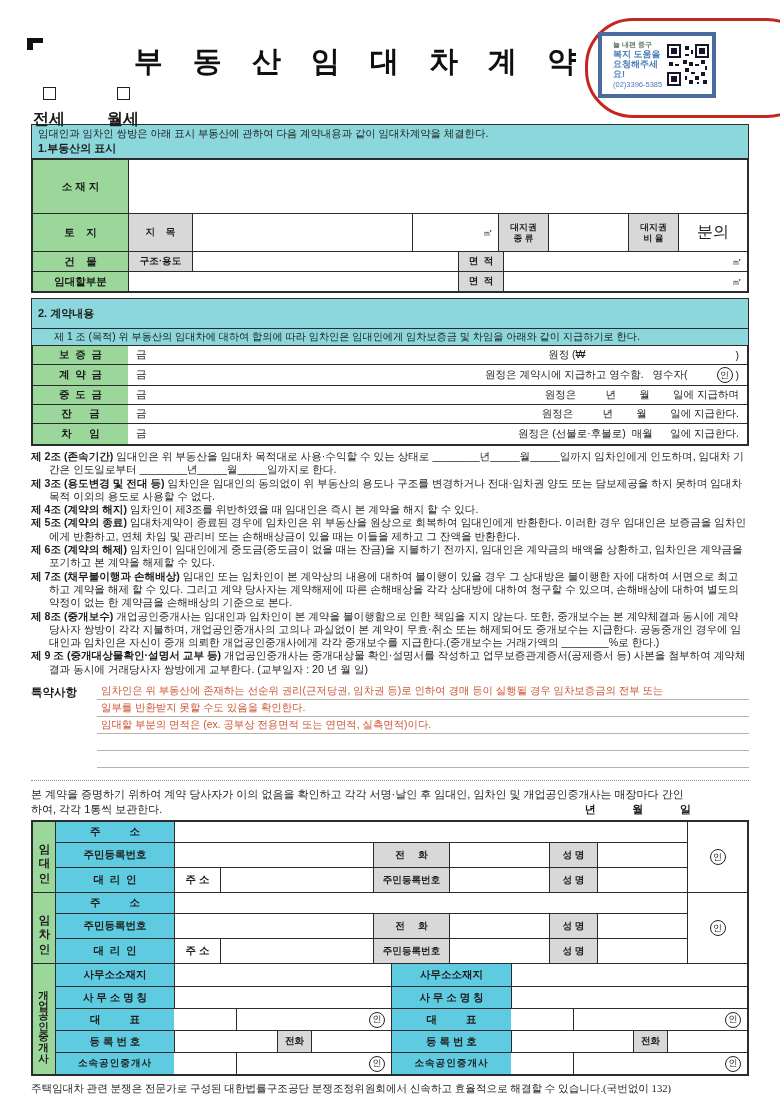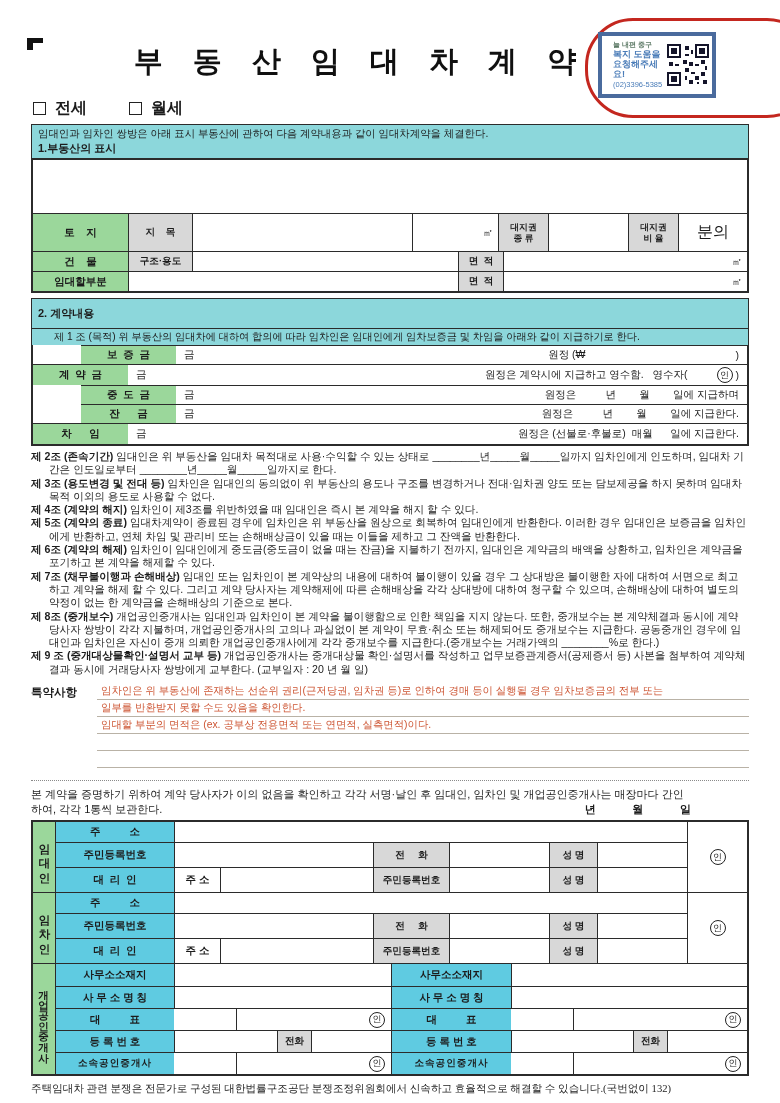--- a/index.html
+++ b/index.html
@@ -16,41 +16,41 @@
   .doc-title{text-align:center; font-size:29px; font-weight:bold; letter-spacing:11px; padding-top:14px; color:#101010;}
   .red-oval{position:absolute; top:-10px; left:554px; width:230px; height:100px; border:3.5px solid var(--ring); border-radius:48px;}
   .badge{position:absolute; top:4px; left:567px; width:118px; height:66px; background:#fff; border:4px solid #4A6B9D; display:flex; align-items:center; padding:2px 3px; gap:3px;}
   .badge-txt{flex:1; line-height:1.15;margin-left:8px;}
   .badge-logo{font-size:7px; font-weight:bold; color:#5d7a66;}
   .badge-l1,.badge-l2{font-size:9px; font-weight:bold; color:#4A7CB8;}
   .badge-phone{font-size:7.5px; color:#4A7CB8; margin-top:1px;}
   .badge-qr{width:42px; height:42px; flex:0 0 auto;}
   
   .cb-row{display:flex; gap:42px; align-items:center; height:24px; margin:2px 0 4px 2px;}
-  .cb-item{display:flex; align-items:center; gap:9px; font-size:16px; font-weight:bold;}
+  .cb-item{display:flex; align-items:center; gap:9px; font-size:16px; font-weight:bold;flex-direction:column;}
   .cb-box{width:13px; height:13px; border:1.8px solid #222; background:#fff;}
   
   .intro{border:1.5px solid var(--bd); background:var(--cyan); padding:2px 6px; font-size:10.4px;}
   .intro .l2{font-weight:bold; font-size:11px;}
   
   .tbl{border:2px solid var(--bd); border-top:none;}
   .row{display:flex; border-top:1px solid var(--bd);}
   .tbl .row:first-child{border-top:1.5px solid var(--bd);}
   .cell{border-left:1px solid var(--bd); display:flex; align-items:center; justify-content:center; white-space:pre; overflow:hidden;}
   .cell:first-child{border-left:none;}
   .lbl{font-weight:bold; font-size:10.5px;}
   .green{background:var(--green);}
   .grayc{background:var(--gray); font-size:9.6px;}
   .cyanc{background:var(--cyan2);}
   .pre2{white-space:pre-line; text-align:center; font-size:8.8px; line-height:1.15;}
   .m2cell{justify-content:flex-end; padding-right:5px; font-size:10px;}
   .w95{width:95px;}.w64{width:64px;}.w96{width:96px;}.w118{width:124px;margin-top:40px;}.w86{width:86px;}
   .w50{width:50px;}.w80{width:80px;}.w45{width:45px;}.w266{width:266px;}.w330{width:330px;}
   .flex1{flex:1;}
-  .h54{height:54px;}.h38{height:38px;}.h20{height:20px;}.h19{height:19px;margin-left:48px;}.h21{height:21px;}.h25{height:25px;}.h22{height:22px;}
+  .h54{height:54px;}.h38{height:38px;}.h20{height:20px;}.h19{height:19px;}.h21{height:21px;}.h25{height:25px;}.h22{height:22px;}
   
   .sec2{border:1.5px solid var(--bd); border-bottom:none; background:var(--cyan); padding:7px 6px; font-size:11px; font-weight:bold; margin-top:5px;}
   .art1{border:1.5px solid var(--bd); border-bottom:none; background:var(--cyan); padding:1px 22px; font-size:10.2px;}
   .pay-main{flex:1; display:flex; align-items:center; justify-content:space-between; padding:0 8px; white-space:pre; font-size:10.5px;}
   .pay-right{display:flex; align-items:center; white-space:pre; font-size:10.5px;}
   .gap150{display:inline-block; width:150px;}
   .seal{width:16px; height:16px; min-width:16px; border:1.5px solid #222; border-radius:50%; display:inline-flex; align-items:center; justify-content:center; font-size:9px; line-height:1; background:#fff;}
   
   .articles{margin-top:4px; font-size:10.6px; line-height:13.3px;}
   .article{padding-left:18px; text-indent:-18px;}
@@ -148,20 +148,21 @@
     </div>
   </div>
 
   <div class="intro">
     <div>임대인과 임차인 쌍방은 아래 표시 부동산에 관하여 다음 계약내용과 같이 임대차계약을 체결한다.</div>
     <div class="l2">1.부동산의 표시</div>
   </div>
 
   <div class="tbl">
     <div class="row h54">
+      <div class="cell green lbl w95">소 재 지</div>
       <div class="cell flex1"></div>
     </div>
     <div class="row h38">
       <div class="cell green lbl w95">토    지</div>
       <div class="cell grayc lbl w64">지    목</div>
       <div class="cell w96"></div>
       <div class="cell grayc lbl w118 pre2">(대지권의 목적인
 토지의) 면적</div>
       <div class="cell w86 m2cell">㎡</div>
       <div class="cell grayc lbl w50 pre2">대지권

